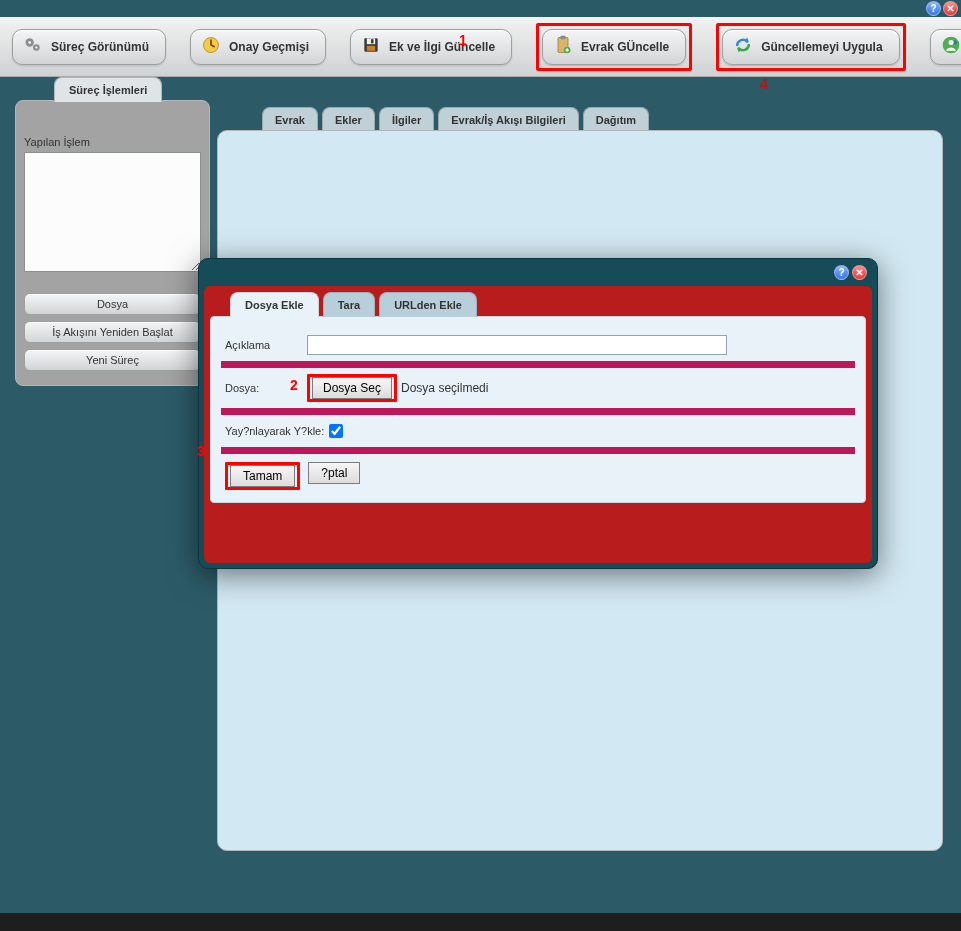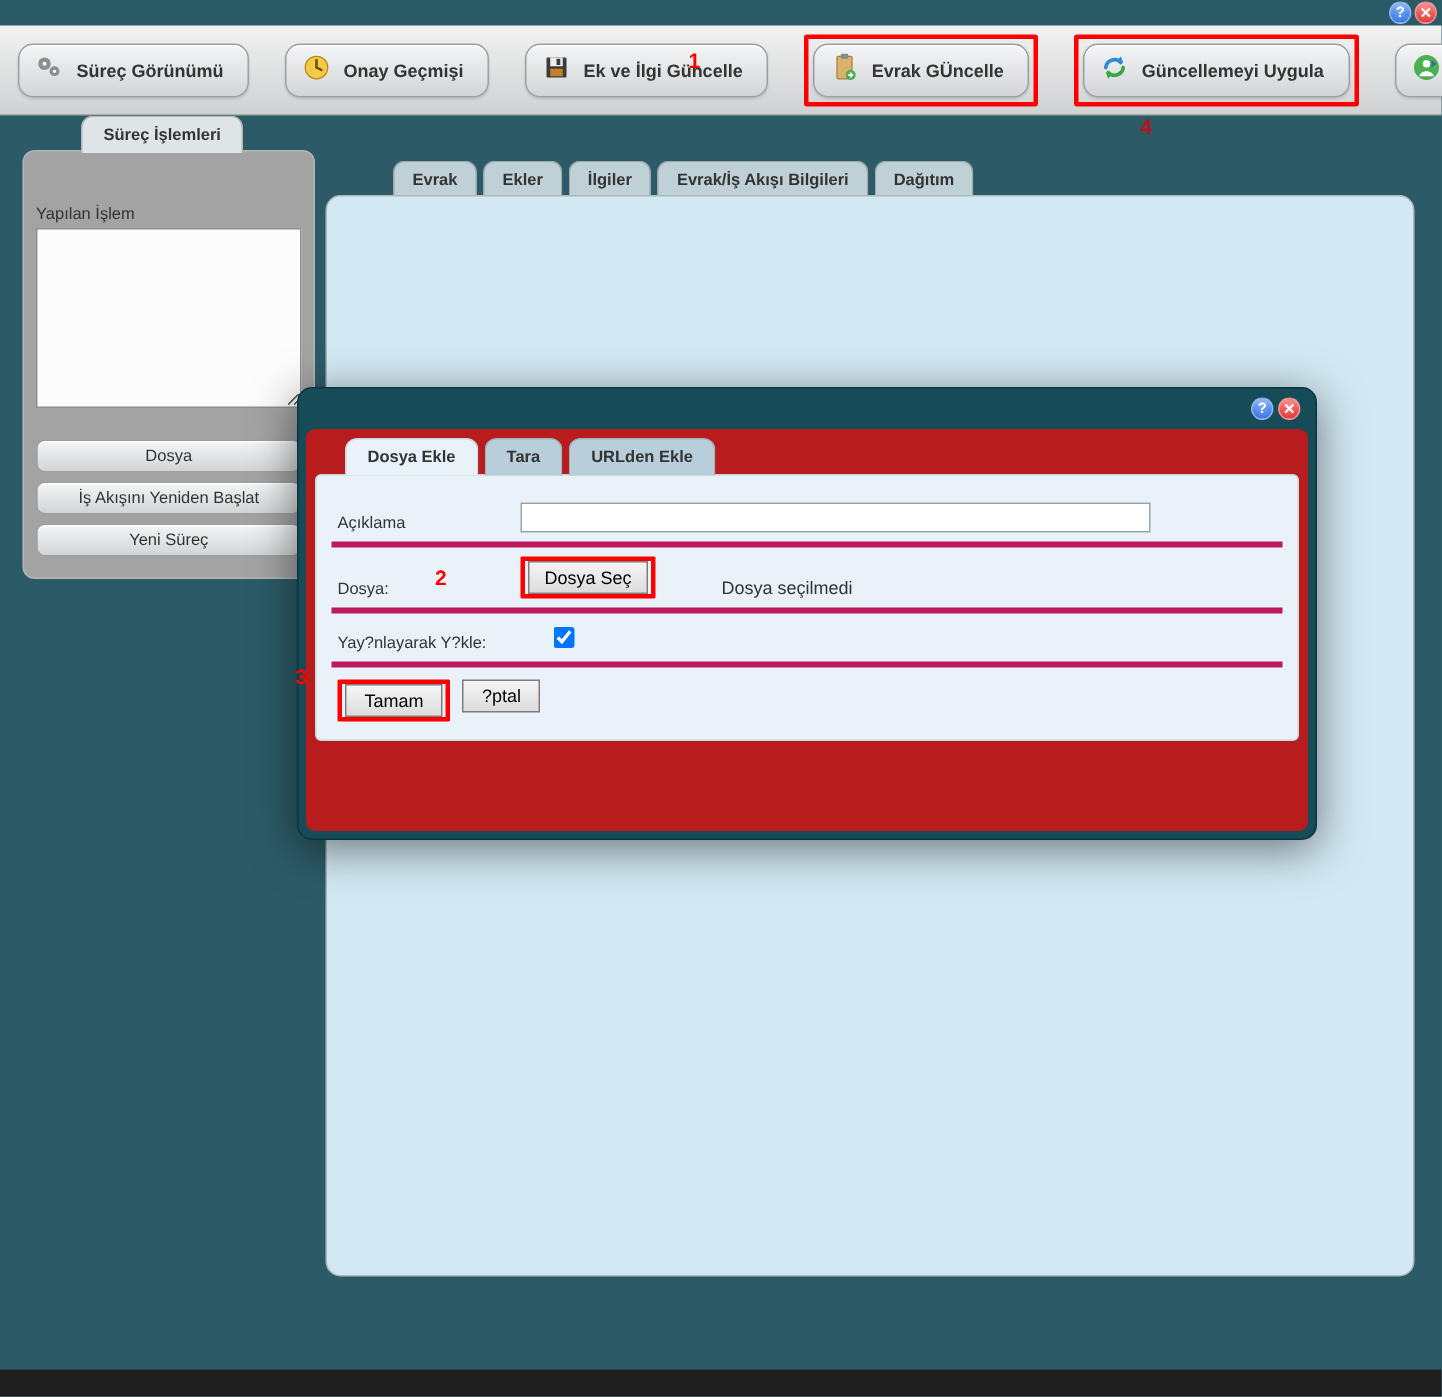--- a/index.html
+++ b/index.html
@@ -36,21 +36,21 @@
 
   
   .modal { position:absolute; left:198px; top:258px; width:680px; background:#164b58; border:1px solid #0b3540; border-radius:10px; padding:5px; box-shadow:0 6px 30px rgba(0,0,0,0.5);}
   .modal .m-head { height:22px; position:relative; }
   .modal .m-head .m-icons { position:absolute; right:5px; top:1px; display:flex; gap:3px;}
   .modal-inner { background:#b91c1c; border-radius:6px; padding:6px 6px 60px 6px; position:relative; min-height:230px;}
   .mtabs { display:flex; gap:4px; margin-left:20px; margin-bottom:-1px; }
   .mtab2 { padding:6px 14px; font-size:11px; font-weight:bold; color:#333; background:#b8cfdb; border:1px solid #9bb2bf; border-bottom:none; border-radius:8px 8px 0 0; cursor:pointer;}
   .mtab2.active { background:#e8f2f8; border-color:#c8d6de; }
   .form-area { background:#e8f2f8; border:1px solid #c8d6de; border-radius:4px; padding:12px 10px 12px 10px; }
-  .frow { display:flex; align-items:flex-end; padding:6px 4px; border-bottom:4px solid #be185d;gap:40px; }
+  .frow { display:flex; align-items:center; padding:6px 4px; border-bottom:7px solid #be185d; }
   .frow:last-child { border-bottom:none; }
   .flabel { width:82px; font-size:11px; color:#333; }
   .finput { flex:0 0 420px; height:20px; border:1px solid #8fa5b1; background:#fff;}
   .file-btn { height:22px; padding:0 10px; border:1px solid #7c7c7c; background:linear-gradient(#f6f6f6,#dcdcdc); font-size:12px; cursor:pointer;}
   .file-status { font-size:12px; color:#333; margin-left:4px;}
   .check { width:14px; height:14px; }
   .action-row { display:flex; gap:8px; padding:8px 0 0 4px;}
   .abtn { height:22px; padding:0 12px; border:1px solid #7c7c7c; background:linear-gradient(#f6f6f6,#dcdcdc); font-size:12px; cursor:pointer;}
 
   .hl-wrap { border:3px solid #ff0000; display:inline-block; padding:0 2px; border-radius:1px;}

